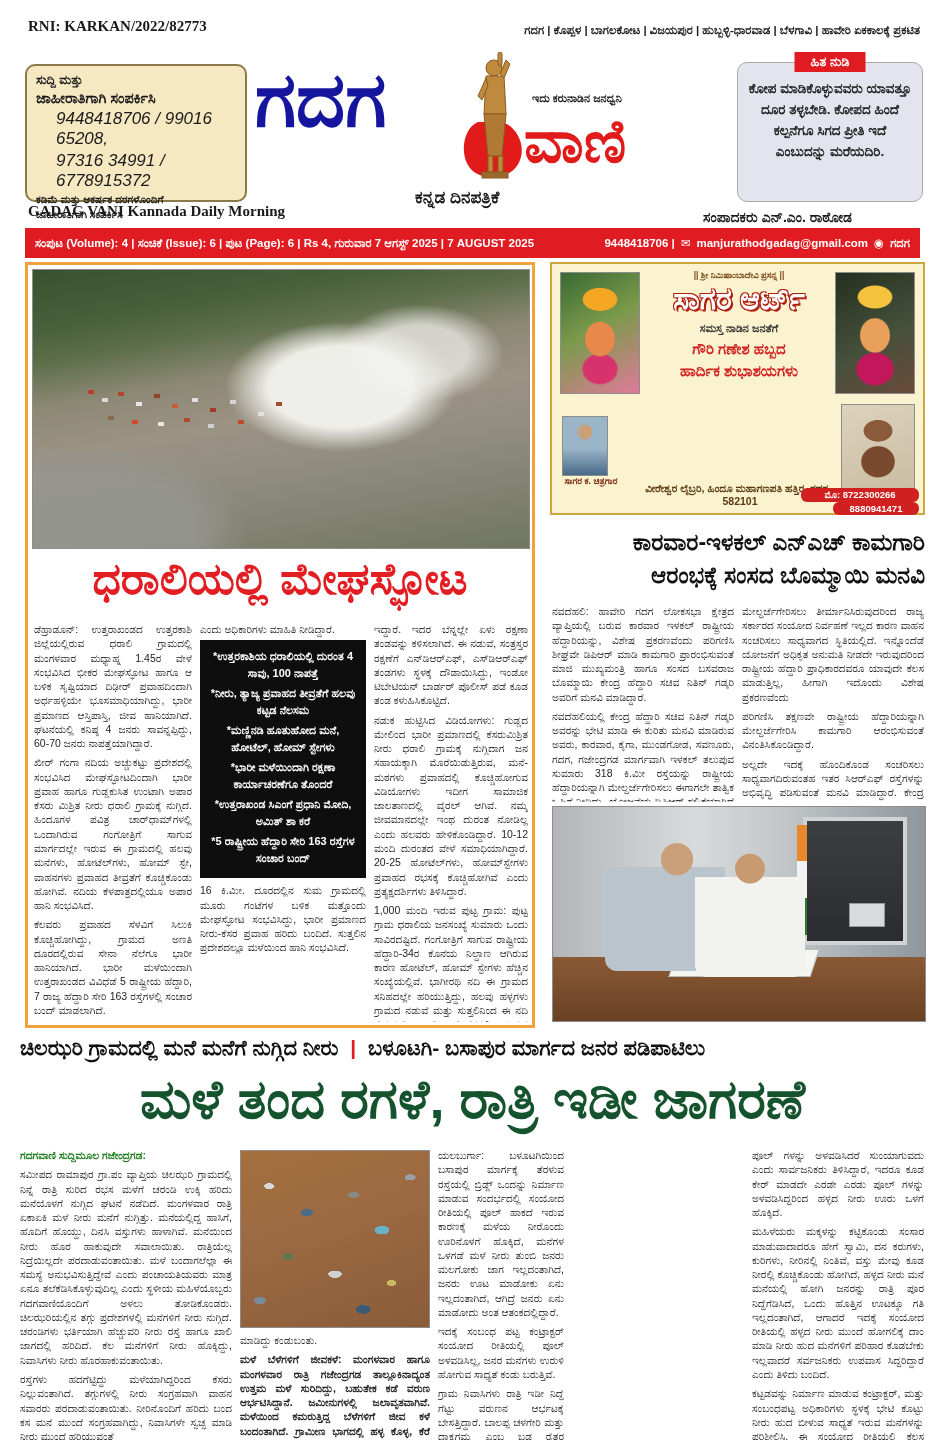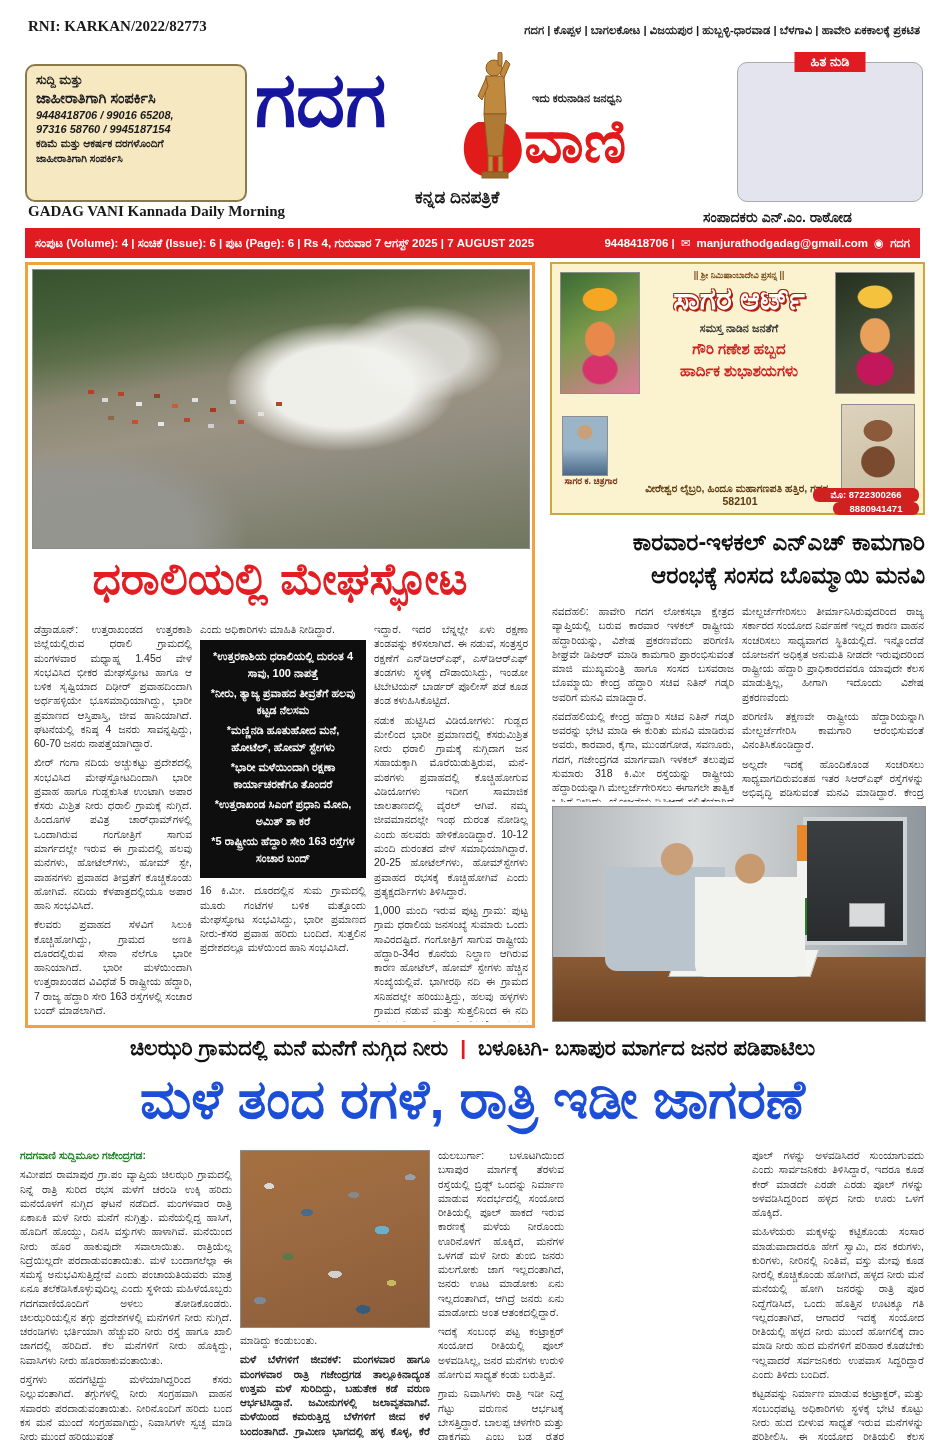--- a/index.html
+++ b/index.html
@@ -7,38 +7,38 @@
         font-family:"Liberation Sans","DejaVu Sans",sans-serif;overflow:hidden;color:#1a1a1a;}
   .abs{position:absolute;}
   .kn{font-size:10.5px;line-height:1.36;text-align:justify;color:#232323;}
   .kn p{margin:0 0 5px 0;}
   .serifbold{font-family:"Liberation Serif","DejaVu Serif",serif;font-weight:bold;}
   .col{overflow:hidden;}
   
   .contactBox{background:#f6e9c2;border:2px solid #8a7a4a;border-radius:10px;padding:7px 9px;}
   .contactBox .l1{font-weight:bold;font-size:12.5px;}
   .contactBox .l2{font-weight:bold;font-size:14.5px;margin-top:2px;}
-  .contactBox .ph{font-weight:bold;font-style:italic;font-size:11px;margin-top:2px;}
+  .contactBox .ph{font-weight:normal;font-style:italic;font-size:17px;margin-top:2px;margin-left:20px;}
   .contactBox .sm{font-size:10.5px;font-weight:bold;margin-top:2px;}
   .quoteBox{background:#e4e4ef;border:1px solid #aaa;border-radius:10px;padding:16px 10px 8px 10px;text-align:center;}
   .quoteTab{position:absolute;left:50%;transform:translateX(-50%);top:-11px;background:#e01b22;color:#fff;
             font-weight:bold;font-size:13px;padding:2px 16px;}
   .quoteText{font-weight:bold;font-size:13.5px;line-height:1.55;color:#222;}
   .mastGadag{font-weight:bold;font-size:76px;color:#15159e;line-height:1;}
   .mastVani{font-weight:bold;font-size:60px;color:#e11a1a;line-height:1;text-shadow:1px 1px 0 #fff,-1px -1px 0 #fff;}
   .infoBar{background:#e01b22;color:#fff;font-weight:bold;font-size:11.5px;display:flex;align-items:center;
            justify-content:space-between;padding:0 10px;}
   .leadFrame{border:3px solid #f0a23c;background:#fff;}
   .leadHead{color:#e31e22;font-weight:bold;font-size:44px;text-align:center;line-height:1.05;}
   .factBox{background:#0e0e0e;color:#fff;text-align:center;padding:8px 6px;}
   .factBox div{font-weight:bold;font-size:11px;line-height:1.5;margin-bottom:4px;}
   .nhHead{font-weight:bold;font-size:23px;text-align:center;line-height:1.45;color:#111;}
-  .subHead{font-weight:bold;font-size:21px;text-align:center;color:#111;}
+  .subHead{font-weight:bold;font-size:21px;text-align:left;color:#111;}
   .subHead .div{color:#e01b22;padding:0 6px;}
-  .rainHead{color:#1d4ed8;font-weight:bold;font-size:54px;text-align:center;line-height:1;}
+  .rainHead{color:#14532d;font-weight:bold;font-size:54px;text-align:center;line-height:1;}
   .dateline{color:#1e7d1e;font-weight:bold;}
   .boldlead{font-weight:bold;}
   
   .adBox{background:#fbf3cf;border:2px solid #caa83e;}
   .adTitle{font-weight:bold;font-size:30px;color:#fff;text-shadow:2px 2px 0 #b02010,-1px -1px 0 #b02010,1px -1px 0 #b02010,-1px 1px 0 #b02010;}
   .adRedBox{background:#7e2813;border-radius:12px;color:#fff;font-weight:bold;font-size:13px;line-height:1.5;
             padding:8px 10px;text-align:justify;}
   .adSub{font-weight:bold;text-align:center;}
   .photoFrame{border:1px solid #8d8d8d;}
   
@@ -75,21 +75,21 @@
 
 <div class="page">
 
   <div class="abs serifbold" style="left:28px;top:18px;font-size:15px;">RNI: KARKAN/2022/82773</div>
   <div class="abs" style="right:25px;top:24px;font-size:11.5px;font-weight:bold;">ಗದಗ | ಕೊಪ್ಪಳ | ಬಾಗಲಕೋಟ | ವಿಜಯಪುರ | ಹುಬ್ಬಳ್ಳಿ-ಧಾರವಾಡ | ಬೆಳಗಾವಿ | ಹಾವೇರಿ ಏಕಕಾಲಕ್ಕೆ ಪ್ರಕಟಿತ</div>
 
   <div class="abs contactBox" style="left:25px;top:64px;width:222px;height:138px;box-sizing:border-box;">
     <div class="l1">ಸುದ್ದಿ ಮತ್ತು</div>
     <div class="l2">ಜಾಹೀರಾತಿಗಾಗಿ ಸಂಪರ್ಕಿಸಿ</div>
     <div class="ph">9448418706 / 99016 65208,</div>
-    <div class="ph">97316 58760 / 9945187154</div>
+    <div class="ph">97316 34991 / 6778915372</div>
     <div class="sm">ಕಡಿಮೆ ಮತ್ತು ಆಕರ್ಷಕ ದರಗಳೊಂದಿಗೆ</div>
     <div class="sm">ಜಾಹೀರಾತಿಗಾಗಿ ಸಂಪರ್ಕಿಸಿ</div>
   </div>
 
   <div class="abs mastGadag" style="left:255px;top:62px;">ಗದಗ</div>
   <div class="abs" style="left:448px;top:52px;width:86px;height:138px;">
     <svg width="86" height="138" viewBox="0 0 86 138">
       <path d="M30 70 C14 76 10 108 26 120 C40 130 66 126 72 108 C78 92 68 74 54 70 Z" fill="#e11a1a"></path>
       <g fill="#c08a3e" stroke="#8a5c20" stroke-width="1">
         <circle cx="46" cy="16" r="8"></circle>
@@ -105,20 +105,21 @@
     </svg>
   </div>
   <div class="abs" style="left:532px;top:92px;font-size:11px;font-weight:bold;">ಇದು ಕರುನಾಡಿನ ಜನಧ್ವನಿ</div>
   <div class="abs mastVani" style="left:524px;top:112px;">ವಾಣಿ</div>
   <div class="abs" style="left:415px;top:188px;font-size:17px;font-weight:bold;">ಕನ್ನಡ ದಿನಪತ್ರಿಕೆ</div>
   <div class="abs serifbold" style="left:28px;top:203px;font-size:15px;">GADAG VANI Kannada Daily Morning</div>
   <div class="abs" style="left:703px;top:209px;font-size:14px;font-weight:bold;">ಸಂಪಾದಕರು ಎನ್.ಎಂ. ರಾಠೋಡ</div>
 
   <div class="abs quoteBox" style="left:737px;top:62px;width:186px;height:140px;box-sizing:border-box;">
     <div class="quoteTab">ಹಿತ ನುಡಿ</div>
+    <div class="quoteText">ಕೋಪ ಮಾಡಿಕೊಳ್ಳುವವರು ಯಾವತ್ತೂ ದೂರ ತಳ್ಳಬೇಡಿ. ಕೋಪದ ಹಿಂದೆ ಕಲ್ಪನೆಗೂ ಸಿಗದ ಪ್ರೀತಿ ಇದೆ ಎಂಬುದನ್ನು ಮರೆಯದಿರಿ.</div>
   </div>
 
   <div class="abs infoBar" style="left:25px;top:228px;width:895px;height:30px;box-sizing:border-box;">
     <span>ಸಂಪುಟ (Volume): 4 | ಸಂಚಿಕೆ (Issue): 6 | ಪುಟ (Page): 6 | Rs 4, ಗುರುವಾರ 7 ಆಗಸ್ಟ್ 2025 | 7 AUGUST 2025</span>
     <span style="display:flex;gap:6px;align-items:center;">
       <span>9448418706 |</span>
       <span>✉</span>
       <span>manjurathodgadag@gmail.com</span>
       <span>◉</span>
       <span>ಗದಗ</span>
@@ -183,21 +184,21 @@
          radial-gradient(24px 18px at 50% 30%,#8a5a3a 0 58%,transparent 62%),
          radial-gradient(28px 26px at 50% 66%,#7a4a2e 0 58%,transparent 62%),
          linear-gradient(160deg,#ddd2bc,#c9bda2);"></div>
 
     <div class="abs photoFrame" style="left:10px;top:152px;width:44px;height:58px;background:
          radial-gradient(12px 12px at 50% 26%,#caa07a 0 60%,transparent 64%),
          linear-gradient(180deg,#9ab4c8 0 55%,#4a6a8a 100%);"></div>
     <div class="abs" style="left:4px;top:212px;width:70px;text-align:center;font-size:9px;font-weight:bold;color:#7a2810;">ಸಾಗರ ಕ. ಚಿತ್ರಗಾರ</div>
     <div class="abs" style="left:78px;top:218px;width:220px;text-align:center;font-size:10.5px;font-weight:bold;color:#5a3a10;">ವೀರೇಶ್ವರ ಲೈಬ್ರರಿ, ಹಿಂದೂ ಮಹಾಗಣಪತಿ ಹತ್ತಿರ, ಗದಗ - 582101</div>
     <div class="abs" style="right:4px;top:224px;width:86px;text-align:center;background:#d02020;color:#fff;font-weight:bold;
-         font-size:9.5px;border-radius:6px;padding:1px 10px;">ಮೊ: 8722300266</div>
+         font-size:9.5px;border-radius:6px;padding:1px 16px;">ಮೊ: 8722300266</div>
     <div class="abs" style="right:4px;top:238px;width:86px;text-align:center;background:#d02020;color:#fff;font-weight:bold;
          font-size:9.5px;border-radius:6px;padding:1px 0;">8880941471</div>
   </div>
 
   <div class="abs nhHead" style="left:550px;top:526px;width:375px;text-align:right;">
     <div>ಕಾರವಾರ-ಇಳಕಲ್ ಎನ್‌ಎಚ್ ಕಾಮಗಾರಿ</div>
     <div>ಆರಂಭಕ್ಕೆ ಸಂಸದ ಬೊಮ್ಮಾಯಿ ಮನವಿ</div>
   </div>
 
   <div class="abs kn col" style="left:552px;top:604px;width:182px;height:198px;">

